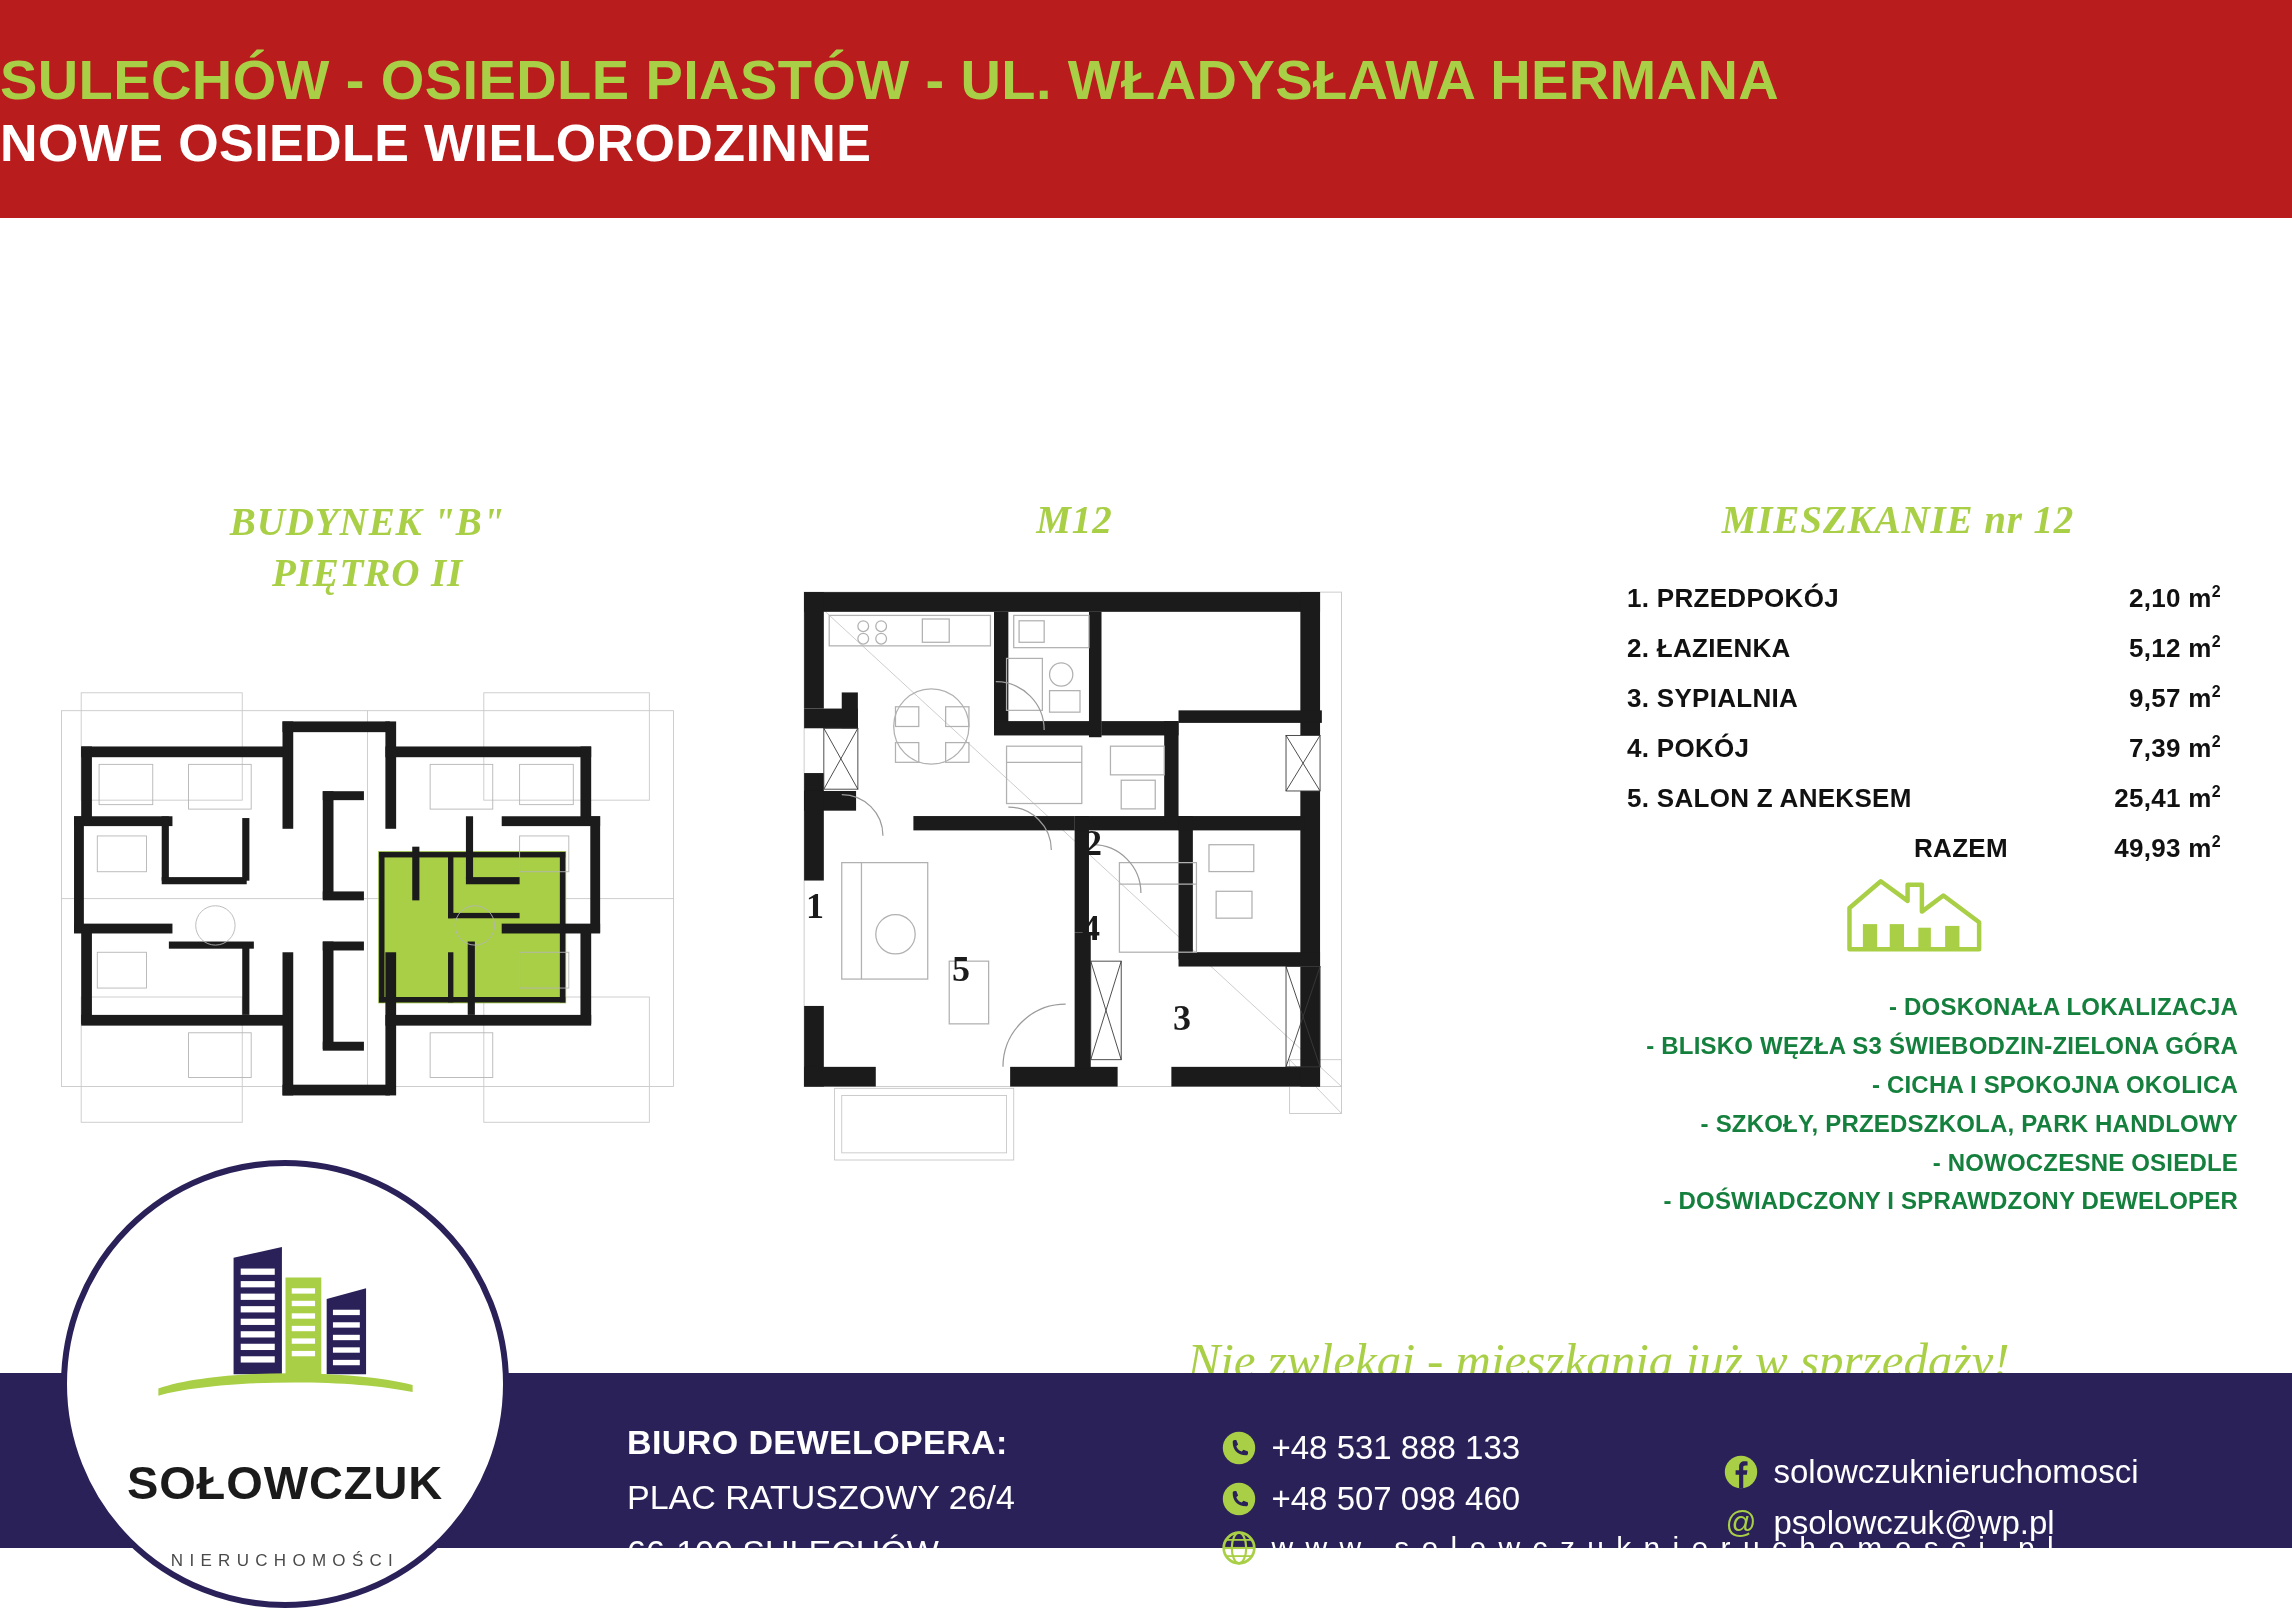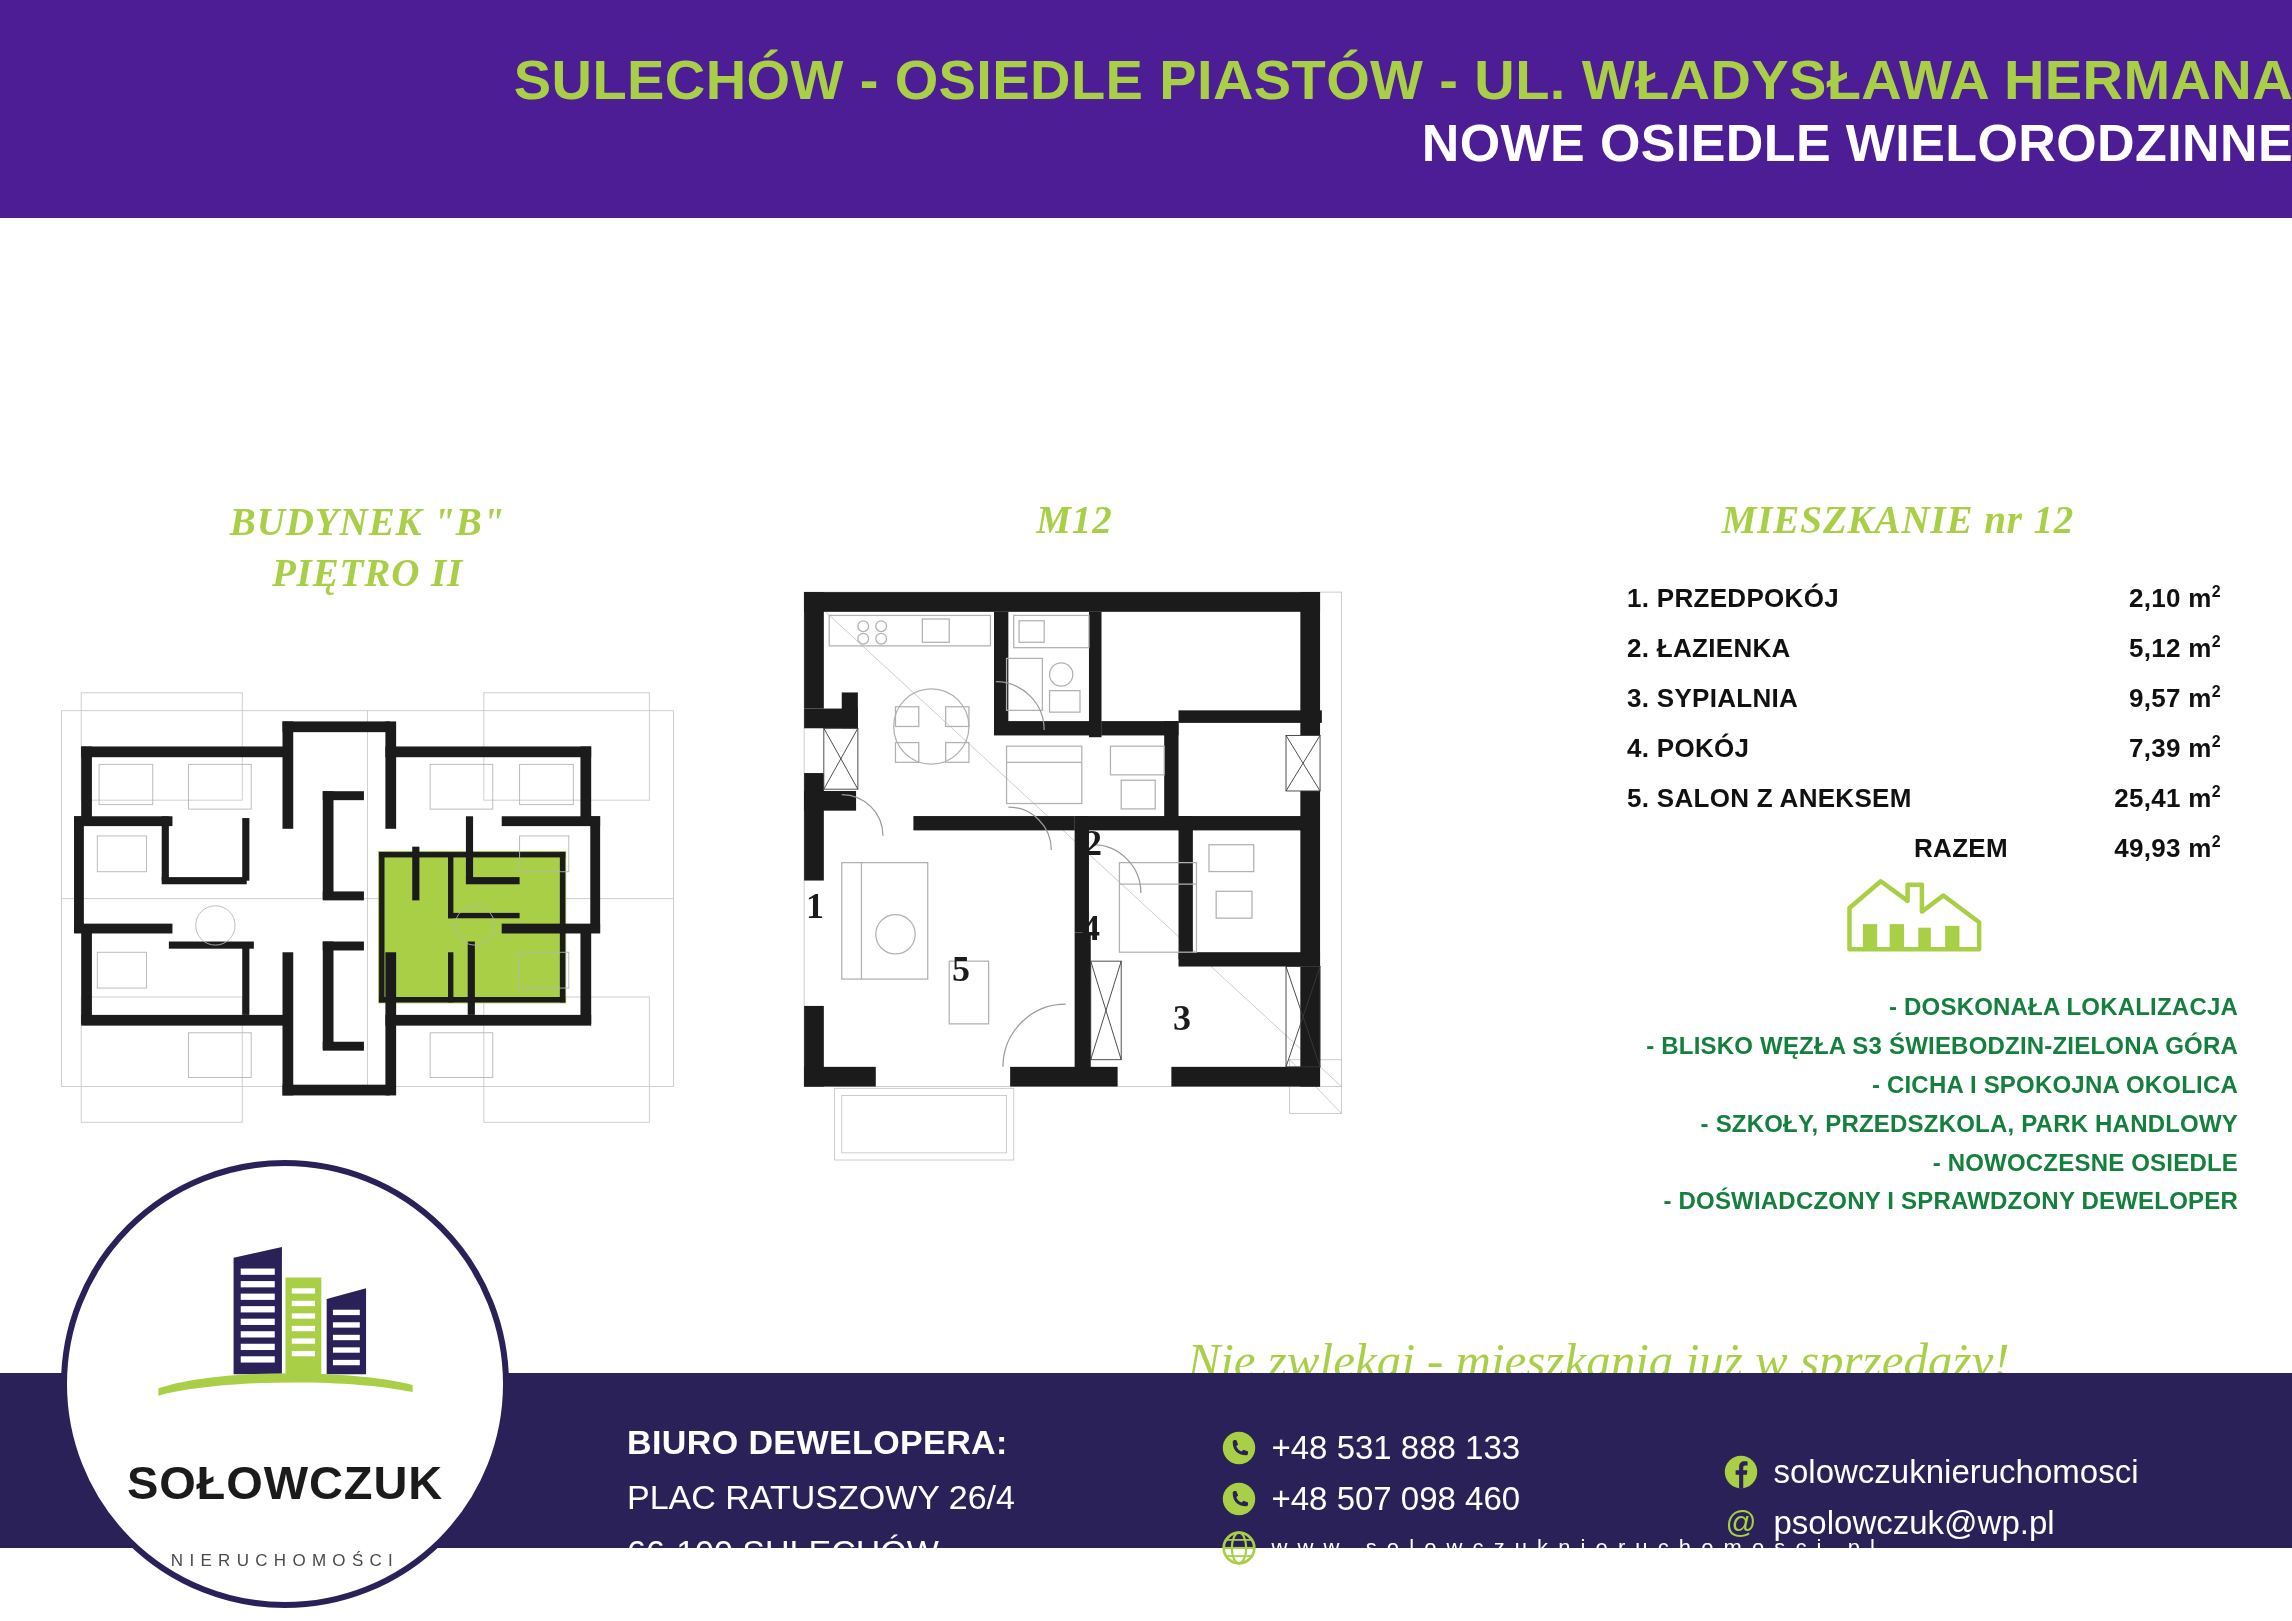--- a/index.html
+++ b/index.html
@@ -8,24 +8,24 @@
     height: 1622px;
     background: #ffffff;
     font-family: "Liberation Sans", sans-serif;
     overflow: hidden;
   }
 
   
   .header {
     width: 2293px;
     height: 218px;
-    background: #4c1d95;
+    background: #b91c1c;
     display: flex;
     flex-direction: column;
-    align-items: flex-end;
+    align-items: flex-start;
     justify-content: center;
     padding-top: 3px;
   }
   .header-line1 {
     color: #a8cf45;
     font-size: 56px;
     font-weight: bold;
     letter-spacing: 0.4px;
     line-height: 1.18;
     text-align: center;
@@ -209,21 +209,21 @@
   .f-item:last-child { margin-bottom: 0; }
   .f-ico {
     width: 41px;
     min-width: 41px;
     height: 36px;
     display: inline-flex;
     align-items: center;
     justify-content: center;
     margin-right: 12.5px;
   }
-  .www-row { font-size: 22px; letter-spacing: 2px; }
+  .www-row { font-size: 30px; letter-spacing: 2px; }
 
   
   .logo-wrap {
     position: absolute;
     left: 61px;
     top: 1160px;
     width: 448px;
     height: 448px;
     border-radius: 50%;
     background: #ffffff;

